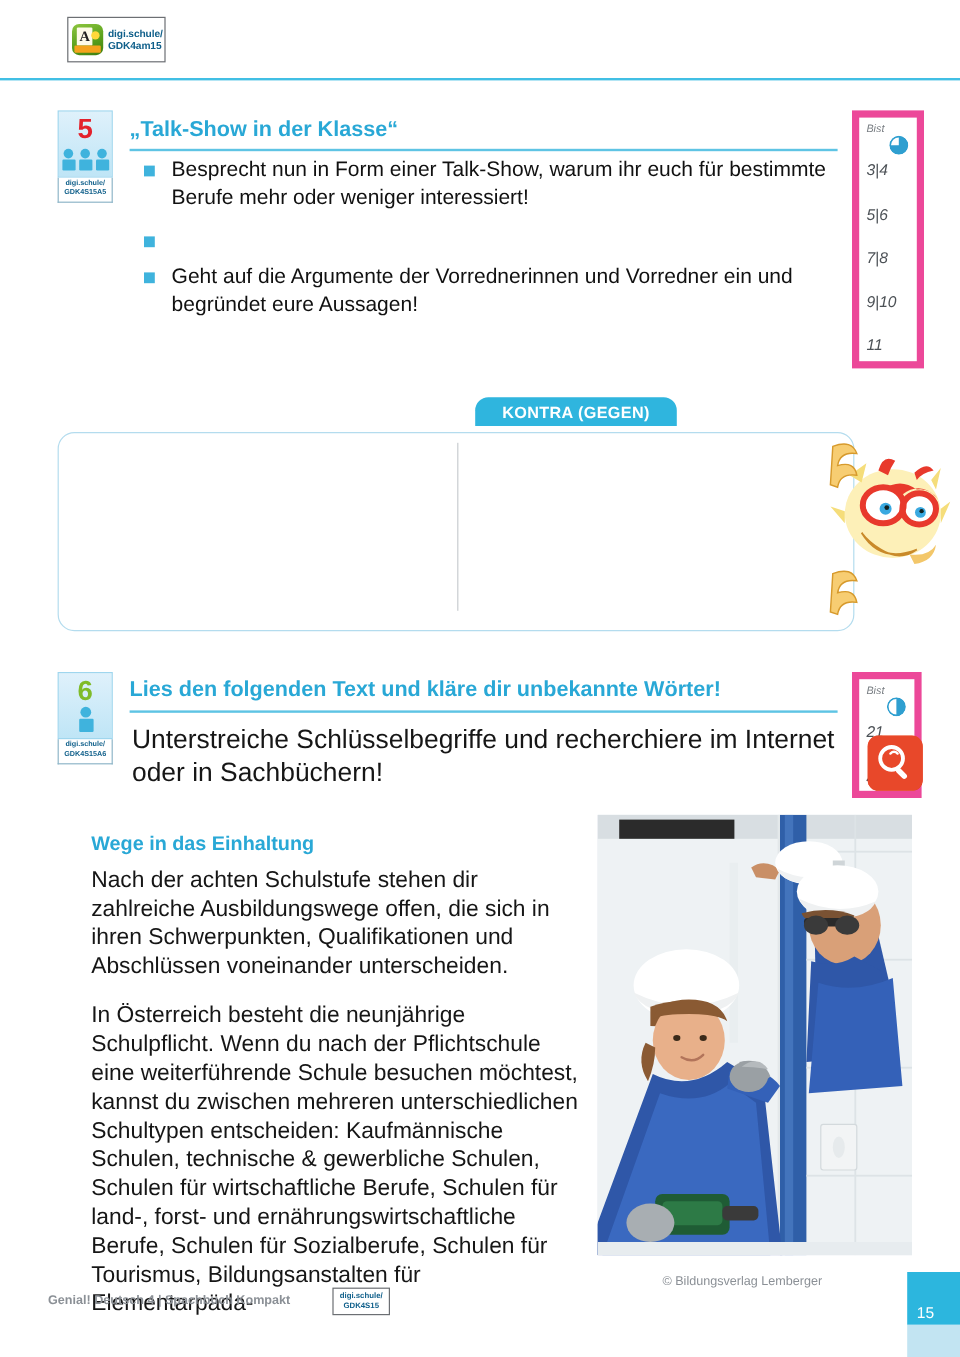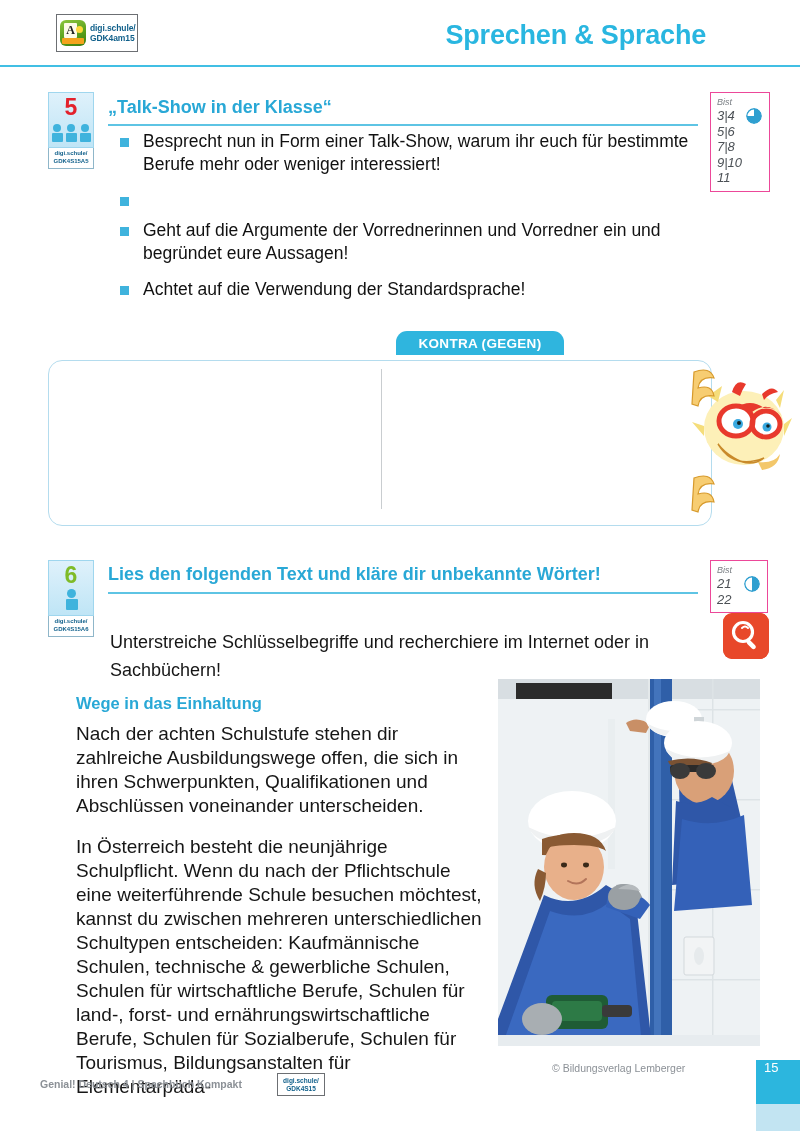--- a/index.html
+++ b/index.html
@@ -162,30 +162,30 @@
 
   
   .mascot {
     position: absolute; left: 688px; top: 366px;
     width: 104px; height: 160px;
   }
 
   
   .bist {
     position: absolute;
-    border: 1px solid #ec4899;
+    border: 6px solid #ec4899;
     background: #ffffff;
     box-sizing: border-box;
     padding: 4px 6px 5px;
   }
   .bist-label {
     font-size: 9px; font-style: italic; color: #7a7f84; line-height: 11px;
   }
   .bist-line {
-    font-size: 13px; font-style: italic; color: #4c5156; line-height: 15.5px;
+    font-size: 13px; font-style: italic; color: #4c5156; line-height: 15.5px; margin-top: 21px;
   }
   .bist-pie {
     position: absolute; right: 7px; top: 15px;
     width: 16px; height: 16px; border-radius: 50%;
     background: #ffffff; border: 1.5px solid #2f9fd0;
   }
 
   
   .search-tile {
     position: absolute; left: 723px; top: 613px;
@@ -218,21 +218,21 @@
     border: 1px solid #6c6f73; background: #fff;
     box-sizing: border-box;
     font-size: 6.5px; line-height: 8px; text-align: center;
     color: #0f5f8a; font-weight: bold; padding-top: 3px;
   }
   .page-block {
     position: absolute; right: 0; top: 1060px; width: 44px; height: 44px;
     background: #2cb6de;
   }
   .page-num {
-    position: absolute; left: 8px; top: 0;
+    position: absolute; left: 8px; top: 26px;
     font-size: 13px; color: #ffffff;
   }
   .page-block-light {
     position: absolute; right: 0; top: 1104px; width: 44px; height: 27px;
     background: #c2e4f2;
   }
 </style>
 </head>
 <body>
 
@@ -243,21 +243,20 @@
       <div class="sheet">A</div>
       <div class="dot"></div>
       <div class="bar"></div>
     </div>
     <div class="logo-text">
       <div>digi.schule/</div>
       <div>GDK4am15</div>
     </div>
   </div>
 
-  <div class="header-title">Sprechen &amp; Sprache</div>
 
 </div>
 <div class="header-rule"></div>
 
 <div class="badge" style="left:48px; top:92px;">
   <div class="badge-top">
     <div class="badge-num red">5</div>
     <div class="badge-people">
       <div class="person">
           <div class="head"></div>
@@ -286,24 +285,20 @@
   <div class="bullet-row">
     <div class="bullet-sq"></div>
     <div class="bullet-text">Besprecht nun in Form einer Talk-Show, warum ihr euch für bestimmte Berufe mehr oder weniger interessiert!</div>
   </div>
   <div class="bullet-row">
     <div class="bullet-sq"></div>
   </div>
   <div class="bullet-row">
     <div class="bullet-sq"></div>
     <div class="bullet-text">Geht auf die Argumente der Vorrednerinnen und Vorredner ein und begründet eure Aussagen!</div>
-  </div>
-  <div class="bullet-row">
-    <div class="bullet-sq"></div>
-    <div class="bullet-text">Achtet auf die Verwendung der Standardsprache!</div>
   </div>
 </div>
 
 <div class="bist" style="left:710px; top:92px; width:60px;">
   <div class="bist-label">Bist</div>
   <div class="bist-line">3|4</div>
   <div class="bist-line">5|6</div>
   <div class="bist-line">7|8</div>
   <div class="bist-line">9|10</div>
   <div class="bist-line">11</div>
@@ -351,21 +346,21 @@
     </div>
   </div>
   <div class="badge-code">
     <div>digi.schule/</div>
     <div>GDK4S15A6</div>
   </div>
 </div>
 
 <div class="ex-title" style="left:108px; top:564px; width:600px;">Lies den folgenden Text und kläre dir unbekannte Wörter!</div>
 <div class="ex-rule" style="left:108px; top:592px; width:590px;"></div>
-<div class="article-p" style="left:110px; top:628px; width:600px; font-size:18px; line-height:28px;">Unterstreiche Schlüsselbegriffe und recherchiere im Internet oder in Sachbüchern!</div>
+<div class="article-p" style="left:110px; top:602px; width:600px; font-size:22px; line-height:28px;">Unterstreiche Schlüsselbegriffe und recherchiere im Internet oder in Sachbüchern!</div>
 
 <div class="bist" style="left:710px; top:560px; width:58px;">
   <div class="bist-label">Bist</div>
   <div class="bist-line">21</div>
   <div class="bist-line">22</div>
   <svg class="bist-pie" viewBox="0 0 16 16" style="border:none;">
     <circle cx="8" cy="8" r="7.2" fill="#ffffff" stroke="#2f9fd0" stroke-width="1.4"></circle>
     <path d="M8 0.8 A7.2 7.2 0 0 1 8 15.2 Z" fill="#2f9fd0"></path>
   </svg>
 </div>

